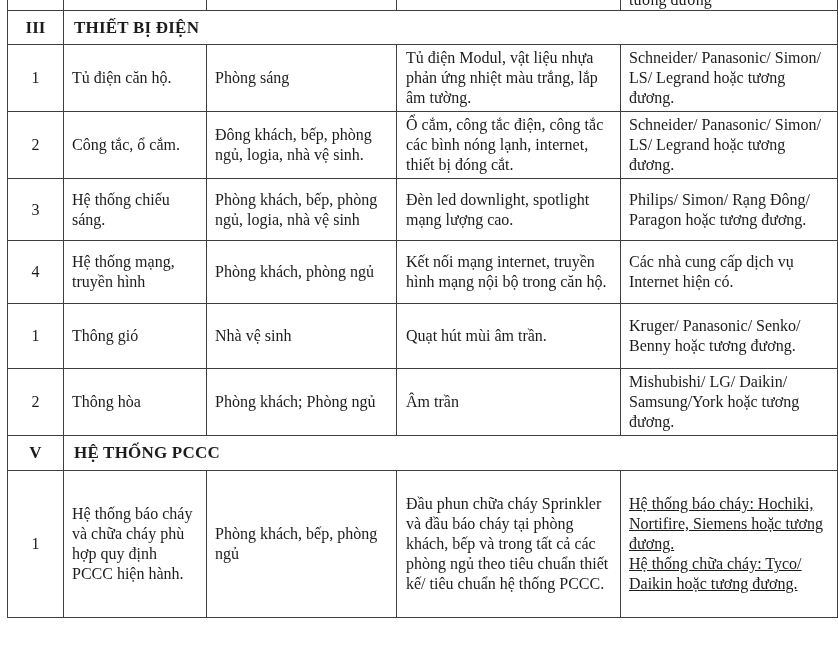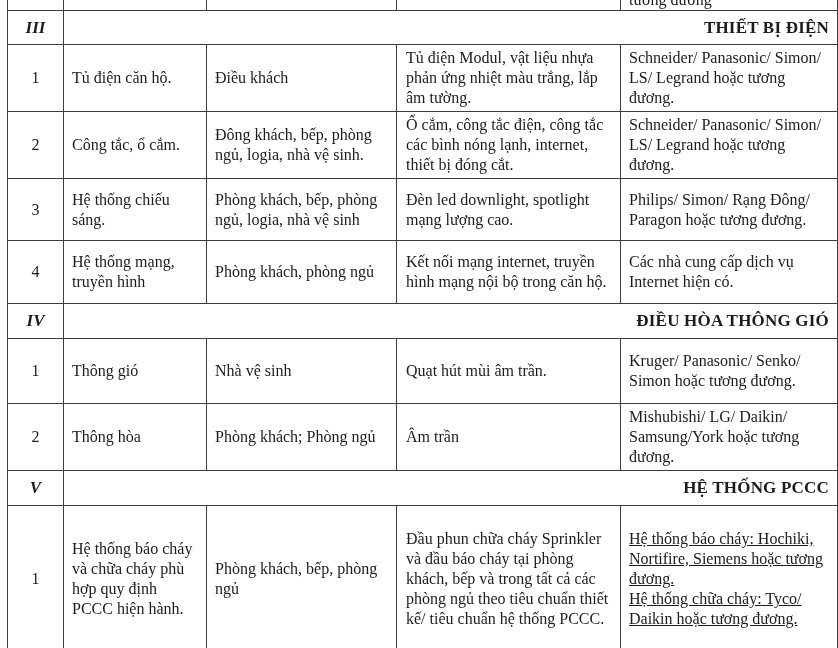--- a/index.html
+++ b/index.html
@@ -22,22 +22,22 @@
     vertical-align:middle;
     padding:3px 8px;
     font-size:16px;
     line-height:20px;
     overflow:hidden;
   }
   tr.partial td { border-top:none; height:10px; padding:0 8px; }
   .clipwrap { height:10px; overflow:hidden; }
   .clipwrap span { display:block; margin-top:-10px; line-height:20px; }
   td.num { text-align:center; padding:3px 2px; }
-  td.sec-num { text-align:center; font-weight:bold; font-size:17px;font-style:italic; }
-  td.sec-title { font-weight:bold; font-size:17px; padding-left:10px; letter-spacing:0.2px;text-align:right; }
+  td.sec-num { text-align:center; font-weight:bold; font-size:17px; }
+  td.sec-title { font-weight:bold; font-size:17px; padding-left:10px; letter-spacing:0.2px; }
   td.desc { padding-left:9px;margin-left:44px; }
   .brand-block { display:block;text-decoration:underline; }
 </style>
 </head>
 <body>
 
 <div class="page">
   <table class="spec">
     <colgroup>
       <col style="width:56px">
@@ -61,21 +61,21 @@
     </tr>
 
     <tr style="height:34px">
       <td class="sec-num">III</td>
       <td class="sec-title" colspan="4">THIẾT BỊ ĐIỆN</td>
     </tr>
 
     <tr style="height:65px">
       <td class="num">1</td>
       <td>Tủ điện căn hộ.</td>
-      <td>Điều khách</td>
+      <td>Phòng sáng</td>
       <td class="desc">Tủ điện Modul, vật liệu nhựa phản ứng nhiệt màu trắng, lắp âm tường.</td>
       <td>Schneider/ Panasonic/ Simon/ LS/ Legrand hoặc tương đương.</td>
     </tr>
 
     <tr style="height:60px">
       <td class="num">2</td>
       <td>Công tắc, ổ cắm.</td>
       <td>Đông khách, bếp, phòng ngủ, logia, nhà vệ sinh.</td>
       <td class="desc">Ổ cắm, công tắc điện, công tắc các bình nóng lạnh, internet, thiết bị đóng cắt.</td>
       <td>Schneider/ Panasonic/ Simon/ LS/ Legrand hoặc tương đương.</td>
@@ -90,31 +90,27 @@
     </tr>
 
     <tr style="height:63px">
       <td class="num">4</td>
       <td>Hệ thống mạng, truyền hình</td>
       <td>Phòng khách, phòng ngủ</td>
       <td class="desc">Kết nối mạng internet, truyền hình mạng nội bộ trong căn hộ.</td>
       <td>Các nhà cung cấp dịch vụ Internet hiện có.</td>
     </tr>
 
-    <tr style="height:35px">
-      <td class="sec-num">IV</td>
-      <td class="sec-title" colspan="4">ĐIỀU HÒA THÔNG GIÓ</td>
-    </tr>
 
     <tr style="height:65px">
       <td class="num">1</td>
       <td>Thông gió</td>
       <td>Nhà vệ sinh</td>
       <td class="desc">Quạt hút mùi âm trần.</td>
-      <td>Kruger/ Panasonic/ Senko/ Simon hoặc tương đương.</td>
+      <td>Kruger/ Panasonic/ Senko/ Benny hoặc tương đương.</td>
     </tr>
 
     <tr style="height:67px">
       <td class="num">2</td>
       <td>Thông hòa</td>
       <td>Phòng khách; Phòng ngủ</td>
       <td class="desc">Âm trần</td>
       <td>Mishubishi/ LG/ Daikin/ Samsung/York hoặc tương đương.</td>
     </tr>
 

